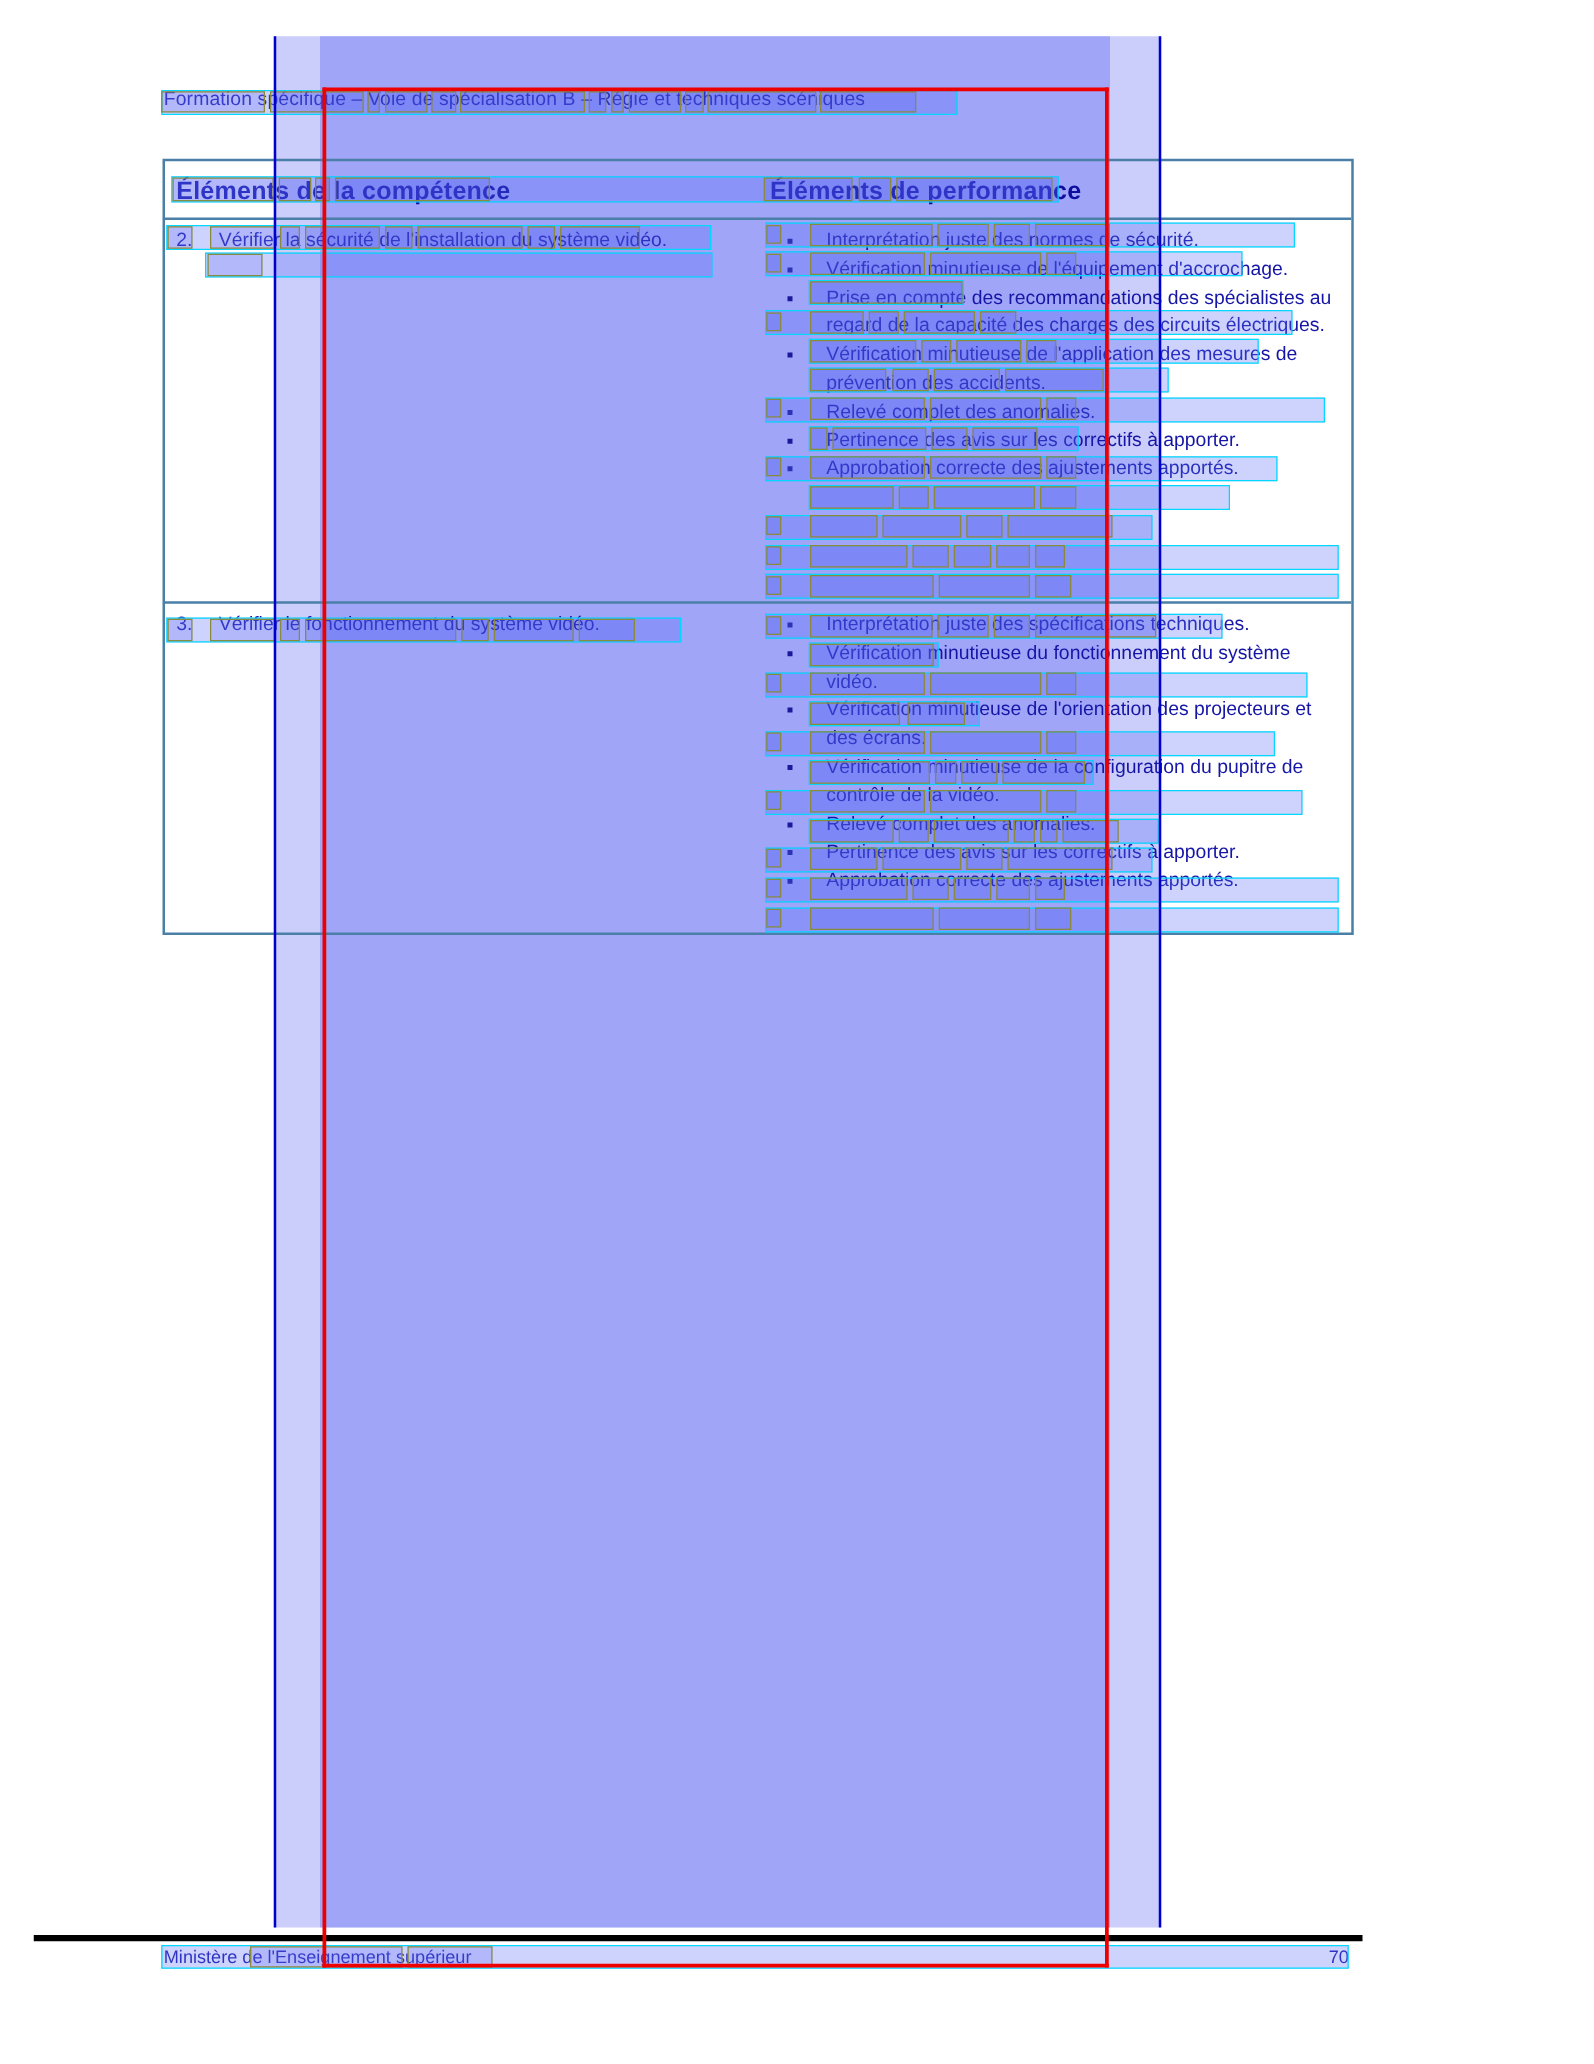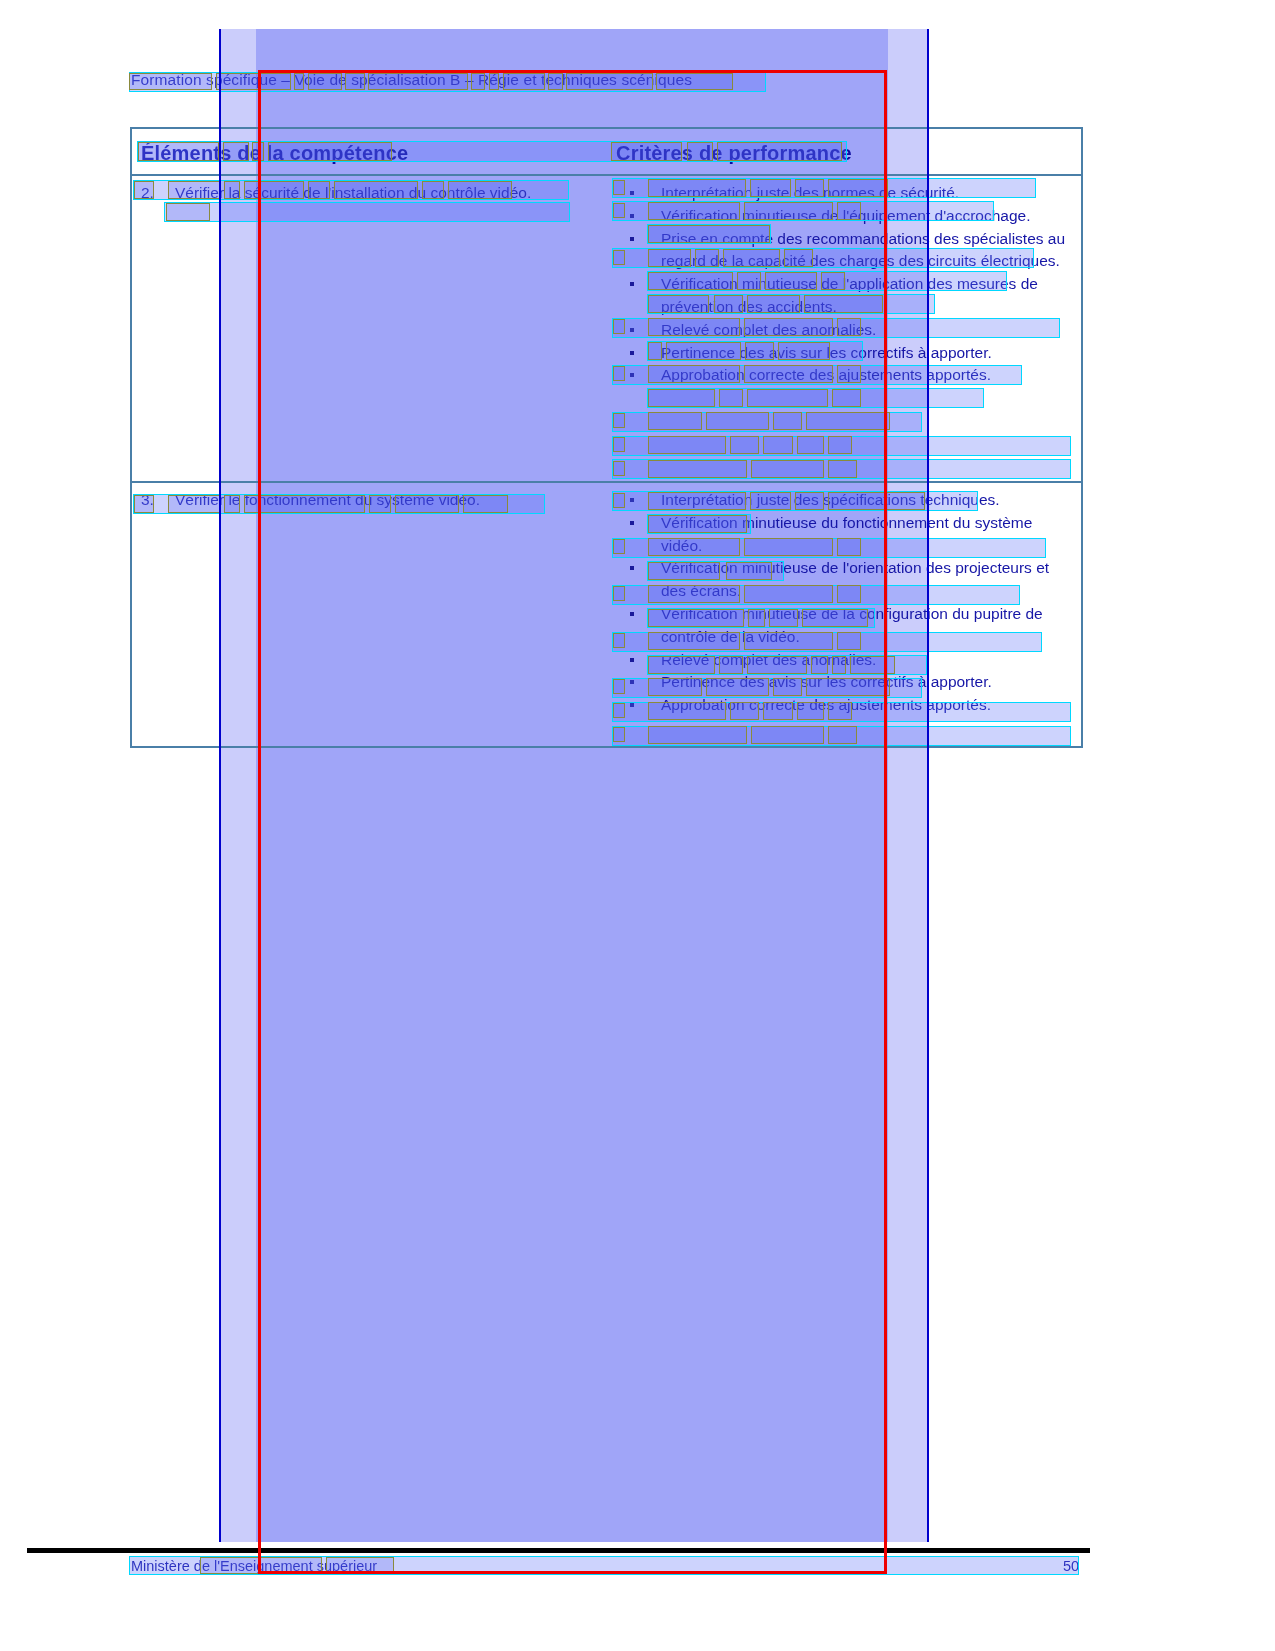--- a/index.html
+++ b/index.html
@@ -193,29 +193,29 @@
 
   <div class="doc-header">Formation spécifique – Voie de spécialisation B – Régie et techniques scéniques</div>
 
   <div class="table">
 
     <div class="trow head">
       <div class="cell-left th-left">
         <span class="th-label">Éléments de la compétence</span>
       </div>
       <div class="cell-right th-right">
-        <span class="th-label">Critères de performance</span>
+        <span class="th-label">Éléments de performance</span>
       </div>
     </div>
 
     <div class="trow r1">
       <div class="cell-left">
         <div class="elem-item">
           <span class="elem-num">2.</span>
-          <span class="elem-text">Vérifier la sécurité de l'installation du contrôle vidéo.</span>
+          <span class="elem-text">Vérifier la sécurité de l'installation du système vidéo.</span>
         </div>
       </div>
       <div class="cell-right">
         <ul class="crit">
           <li>Interprétation juste des normes de sécurité.</li>
           <li>Vérification minutieuse de l'équipement d'accrochage.</li>
           <li>Prise en compte des recommandations des spécialistes au regard de la capacité des charges des circuits électriques.</li>
           <li>Vérification minutieuse de l'application des mesures de prévention des accidents.</li>
           <li>Relevé complet des anomalies.</li>
           <li>Pertinence des avis sur les correctifs à apporter.</li>
@@ -241,21 +241,21 @@
           <li>Pertinence des avis sur les correctifs à apporter.</li>
           <li>Approbation correcte des ajustements apportés.</li>
         </ul>
       </div>
     </div>
 
   </div>
 
   <div class="footer-rule"></div>
   <div class="footer-left">Ministère de l'Enseignement supérieur</div>
-  <div class="footer-right">50</div>
+  <div class="footer-right">70</div>
 
   <div class="linebox" style="left:129px; top:72px; width:637px; height:20px;"></div>
 
   <div class="linebox" style="left:137px; top:141px; width:710px; height:21px;"></div>
 
   <div class="linebox" style="left:133px; top:180px; width:436px; height:20px;"></div>
   <div class="linebox" style="left:164px; top:202px; width:406px; height:20px;"></div>
 
   <div class="linebox" style="left:612px; top:178px; width:424px; height:20px;"></div>
   <div class="linebox" style="left:612px; top:201px; width:382px; height:20px;"></div>

